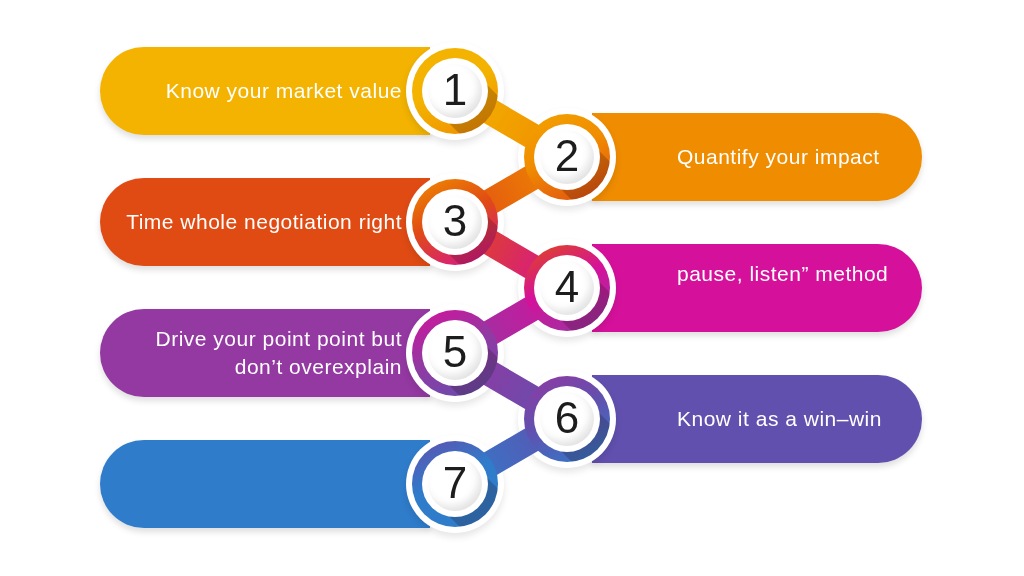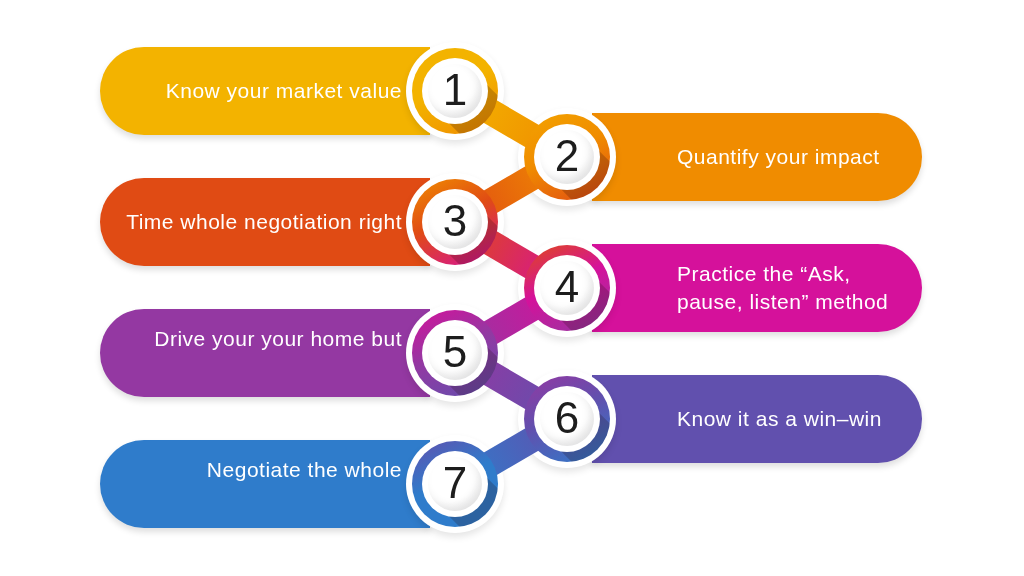--- a/index.html
+++ b/index.html
@@ -133,40 +133,40 @@
       <div class="disc">
           <span class="num">3</span>
         </div>
     </div>
   </div>
 
   
   <div class="row" style="--c: #D5119B; --ring: linear-gradient(155deg, #E04B14 0%, #D5119B 45%, #9438A2 100%);">
     <div class="pill pill-right" style="top:244px"></div>
     <div class="label label-right" style="top:260px">
-      <span class="line">Practice the “Ask,</span>
       <span class="line">pause, listen” method</span>
     </div>
     <div class="node node-right" style="top:239px">
       <div class="halo"></div>
       <div class="ringwrap">
           <div class="wedge"></div>
         </div>
       <div class="whitering"></div>
       <div class="disc">
           <span class="num">4</span>
         </div>
     </div>
   </div>
 
   
   <div class="row" style="--c: #9438A2; --ring: linear-gradient(155deg, #D5119B 0%, #9438A2 45%, #6150AE 100%);">
     <div class="pill pill-left" style="top:309px"></div>
     <div class="label label-left" style="top:325px">
-      <span class="line">Drive your your home but</span>
+      <span class="line">Drive your point point but</span>
+      <span class="line">don’t overexplain</span>
     </div>
     <div class="node node-left" style="top:304px">
       <div class="halo"></div>
       <div class="ringwrap">
           <div class="wedge"></div>
         </div>
       <div class="whitering"></div>
       <div class="disc">
           <span class="num">5</span>
         </div>
@@ -189,21 +189,20 @@
       <div class="disc">
           <span class="num">6</span>
         </div>
     </div>
   </div>
 
   
   <div class="row" style="--c: #2F7CCB; --ring: linear-gradient(155deg, #6150AE 0%, #2F7CCB 45%, #2F7CCB 100%);">
     <div class="pill pill-left" style="top:440px"></div>
     <div class="label label-left" style="top:456px">
-      <span class="line">Negotiate the whole</span>
     </div>
     <div class="node node-left" style="top:435px">
       <div class="halo"></div>
       <div class="ringwrap">
           <div class="wedge"></div>
         </div>
       <div class="whitering"></div>
       <div class="disc">
           <span class="num">7</span>
         </div>

